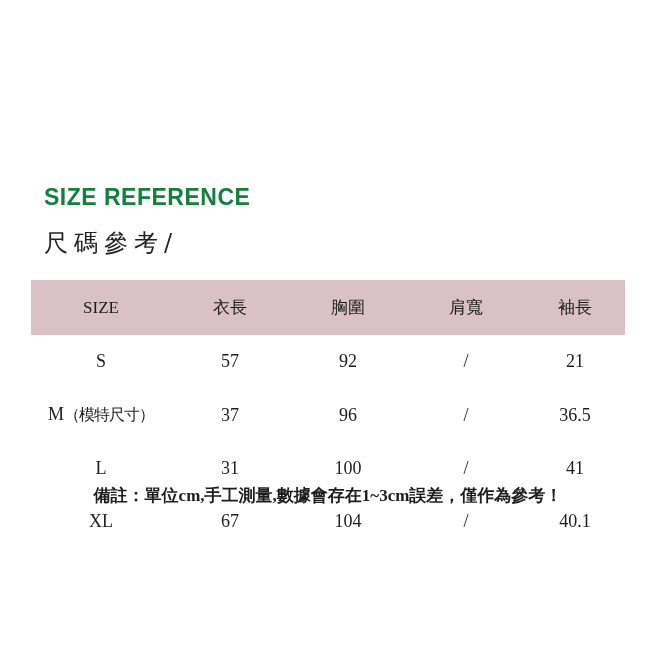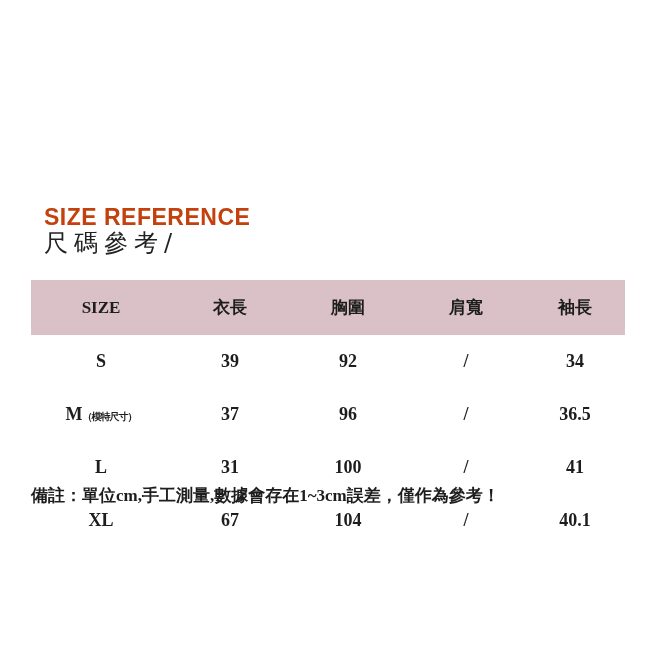--- a/index.html
+++ b/index.html
@@ -9,26 +9,26 @@
     width: 666px;
     height: 666px;
     background: #ffffff;
     overflow: hidden;
     font-family: "Liberation Serif", serif;
     color: var(--text);
   }
   .title {
     position: absolute;
     left: 44px;
-    top: 204px;
+    top: 184px;
     font-family: "Liberation Sans", sans-serif;
     font-weight: bold;
     font-size: 23px;
     letter-spacing: 0.5px;
-    color: #c2410c;
+    color: #15803d;
     white-space: nowrap;
   }
   .subtitle {
     position: absolute;
     left: 44px;
     top: 227px;
     font-family: "DejaVu Serif", serif;
     font-size: 24px;
     letter-spacing: 6px;
     color: #222222;
@@ -43,34 +43,35 @@
     border-collapse: collapse;
     table-layout: fixed;
     text-align: center;
     font-weight: bold;
     font-size: 18px;
     color: var(--text);
   }
   table.size-table th, table.size-table td {
     padding: 16px;
     vertical-align: middle;
-    font-weight: bold;
+    font-weight: normal;
   }
   table.size-table thead tr {
     background: var(--header-bg);
     height: 40px;
   }
   table.size-table thead th { font-size: 17px; }
   table.size-table tbody tr { height: 38px; }
-  .label-note { font-size: 10px; letter-spacing: -1px; text-align: center; }
+  .label-note { font-size: 16px; letter-spacing: -1px; text-align: center; }
   .note {
     position: absolute;
     left: 31px;
     top: 484px;
     width: 594px;
+    text-align: center;
     font-weight: bold;
     font-size: 17px;
     color: var(--text);
     white-space: nowrap;
   }
 </style>
 </head>
 <body>
 
 <div class="page">
@@ -91,24 +92,24 @@
         <th>SIZE</th>
         <th>衣長</th>
         <th>胸圍</th>
         <th>肩寬</th>
         <th>袖長</th>
       </tr>
     </thead>
     <tbody>
       <tr>
         <td><span>S</span><span class="label-note"></span></td>
-        <td>39</td>
+        <td>57</td>
         <td>92</td>
         <td>/</td>
-        <td>34</td>
+        <td>21</td>
       </tr>
       <tr>
         <td><span>M</span><span class="label-note">（模特尺寸）</span></td>
         <td>37</td>
         <td>96</td>
         <td>/</td>
         <td>36.5</td>
       </tr>
       <tr>
         <td><span>L</span><span class="label-note"></span></td>

